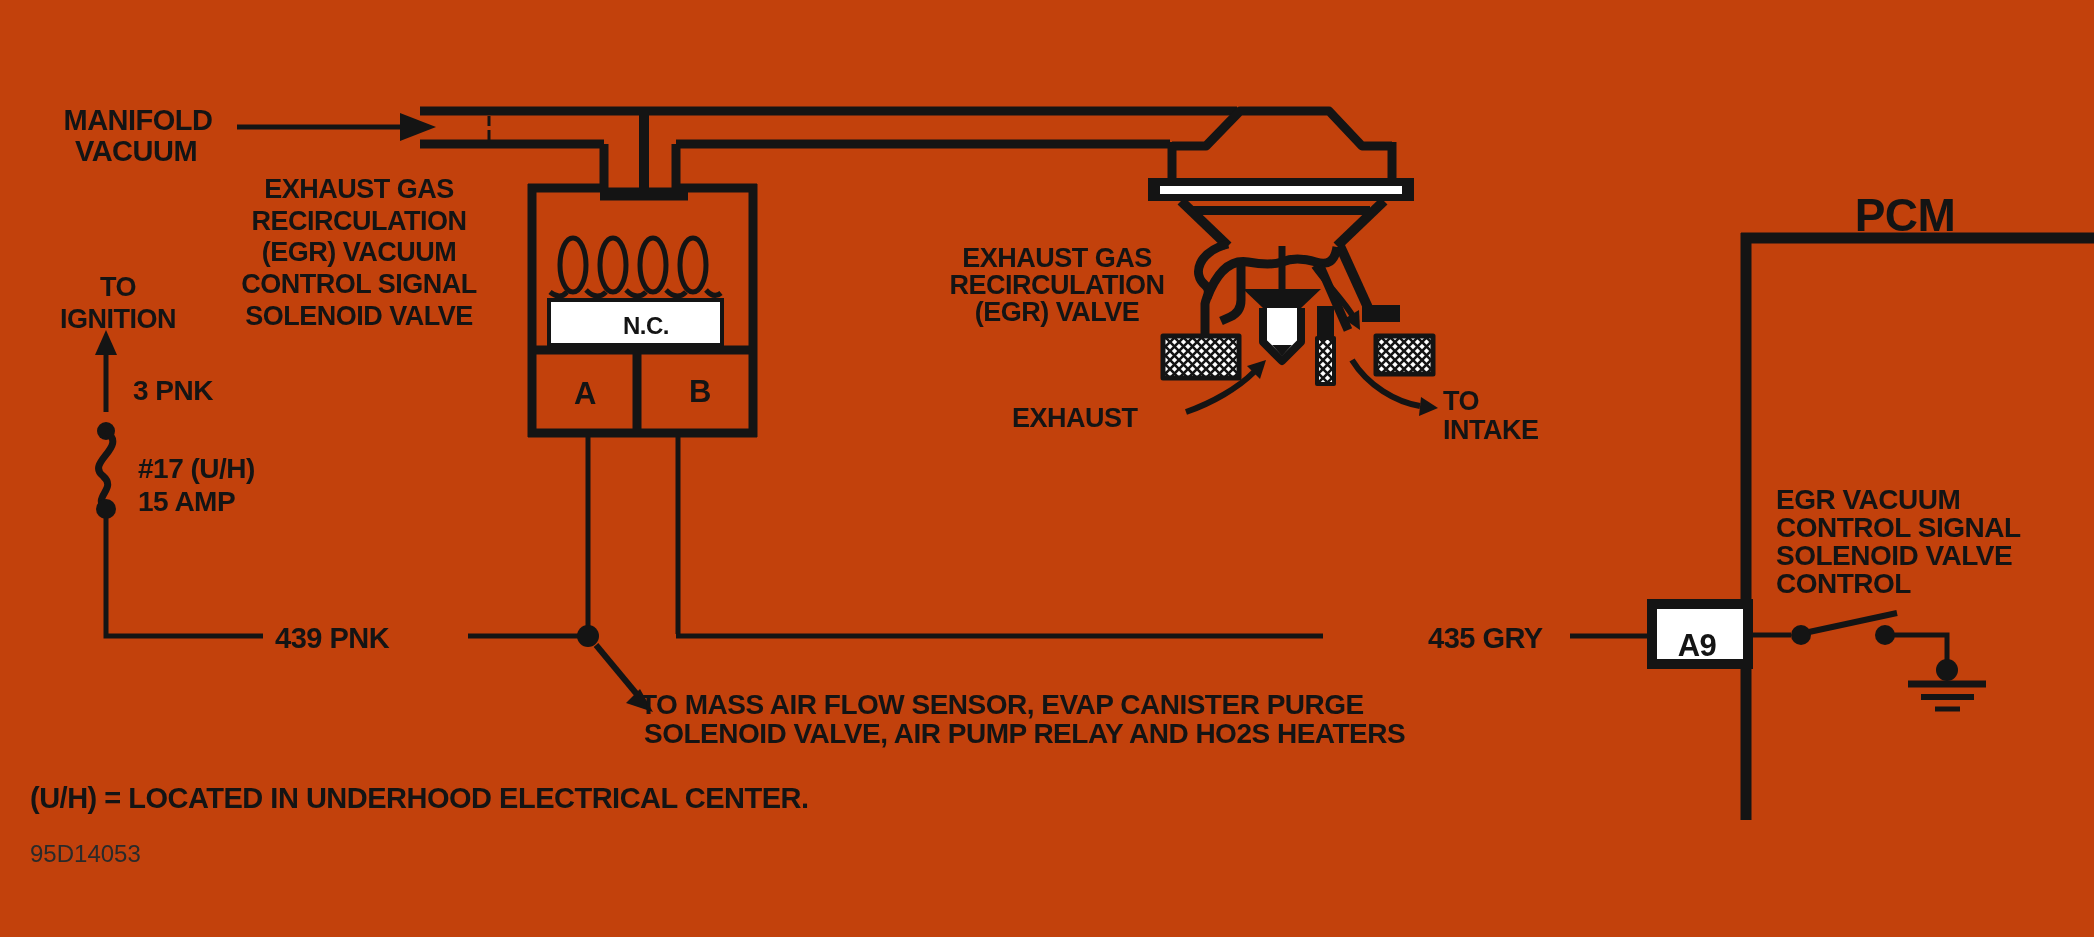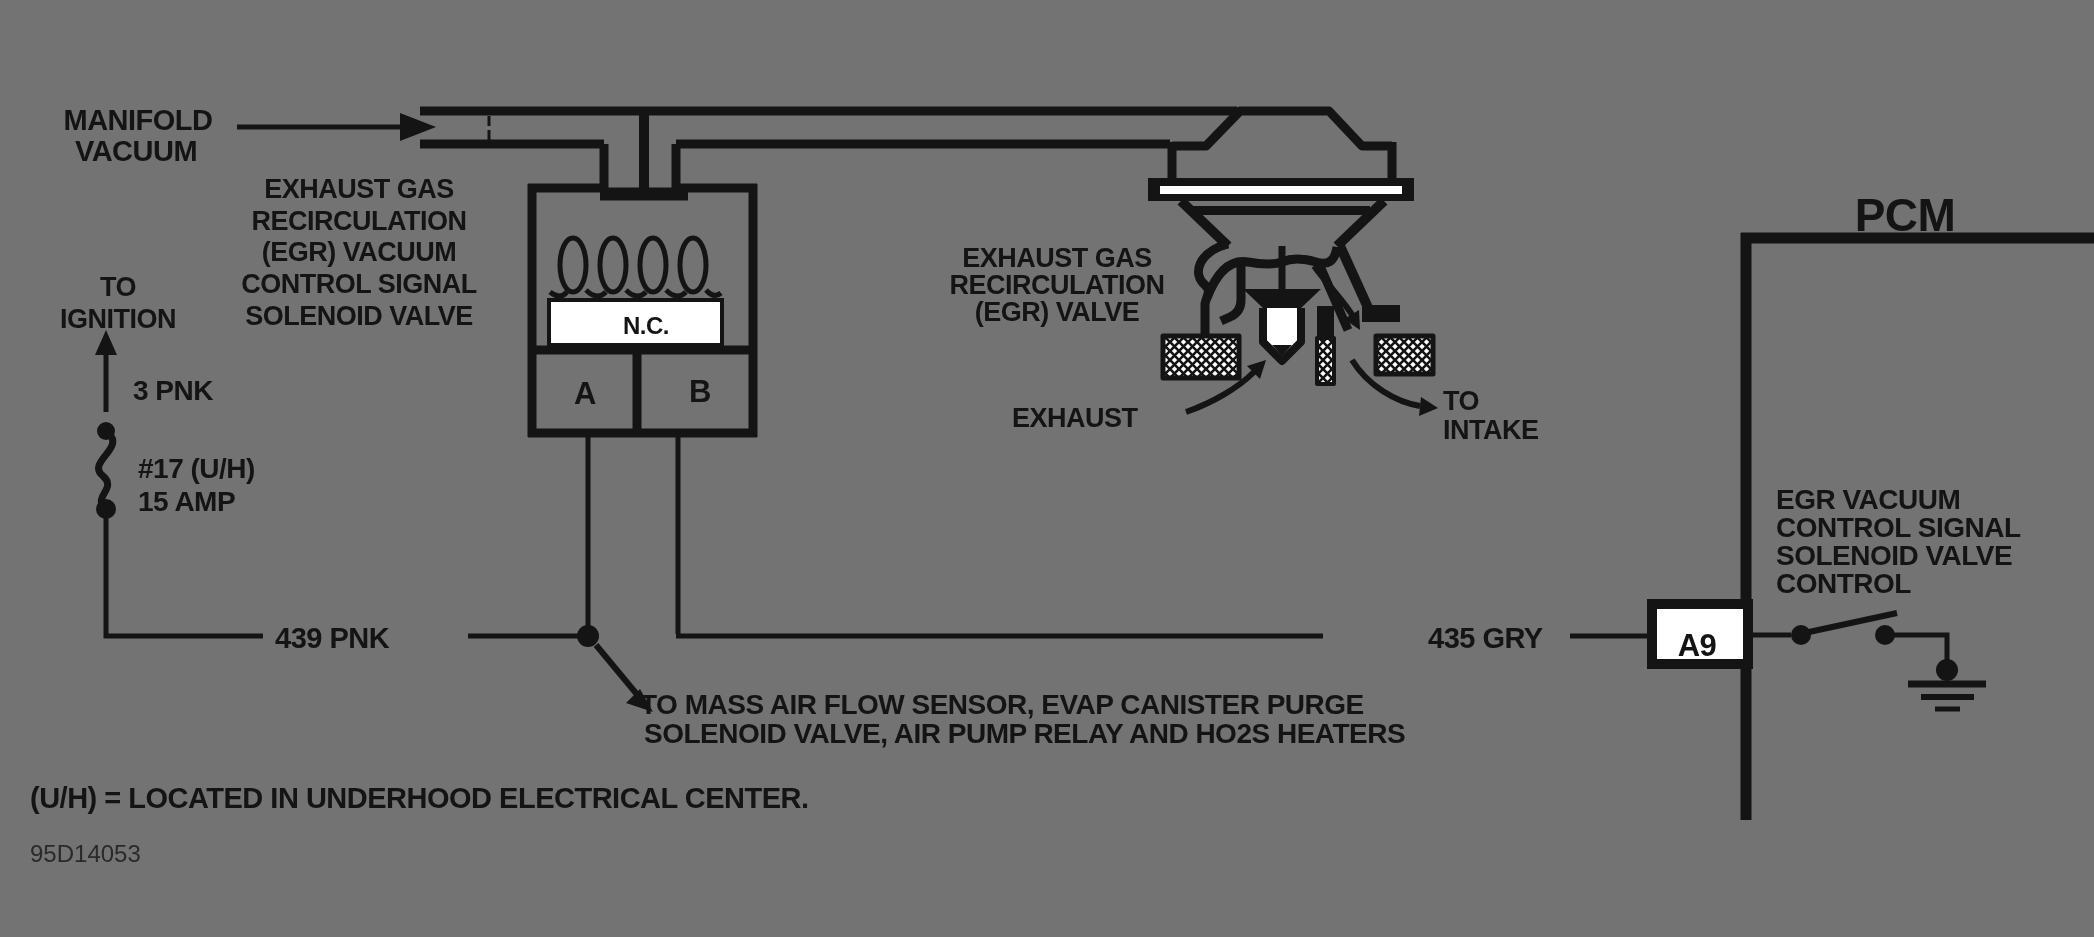--- a/index.html
+++ b/index.html
@@ -1,16 +1,16 @@
 <!DOCTYPE html>
 <html><head>
 <meta charset="utf-8">
 <style>
   html,body{margin:0;padding:0;background:#fff;}
-  .page{width:2094px;height:937px;background:#737373;position:relative;overflow:hidden;}
+  .page{width:2094px;height:937px;background:#c2410c;position:relative;overflow:hidden;}
   svg{display:block;}
   text{font-family:"Liberation Sans","DejaVu Sans",sans-serif;font-weight:bold;fill:#141414;letter-spacing:-0.5px;}
   text.light{font-weight:normal;letter-spacing:0;fill:#2a2a2a;}
   .stroke{stroke:#141414;fill:none;}
   .fillblk{fill:#141414;stroke:none;}
 </style>
 </head>
 <body>
 
 <div class="page">

